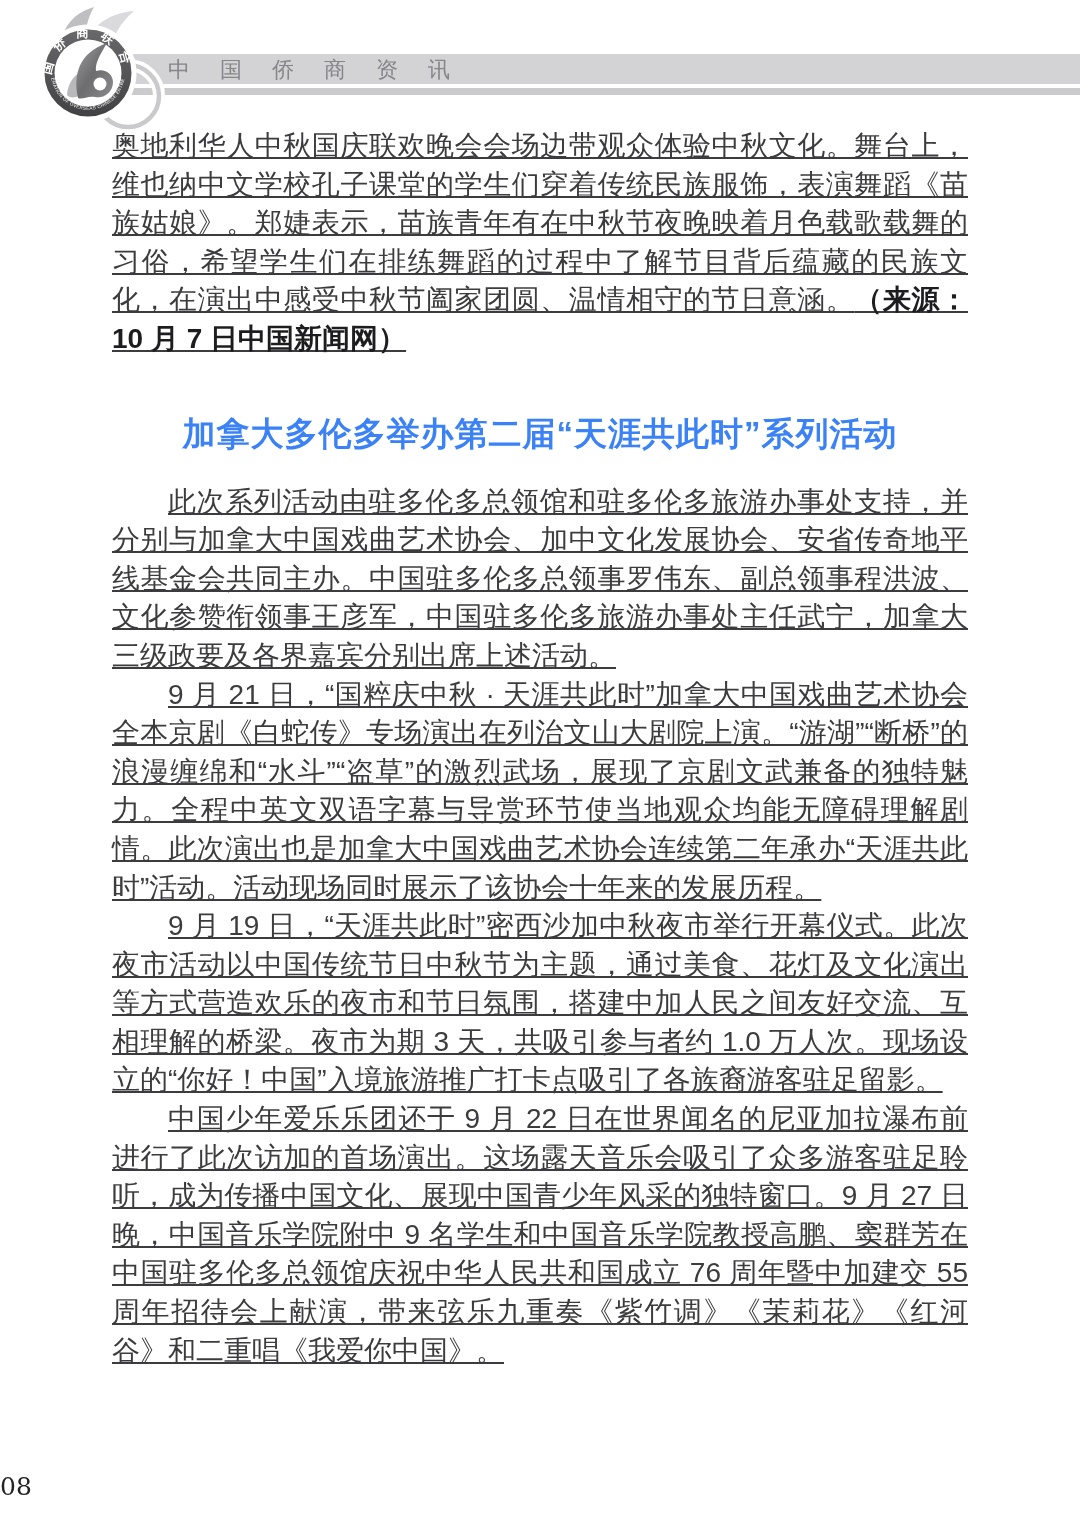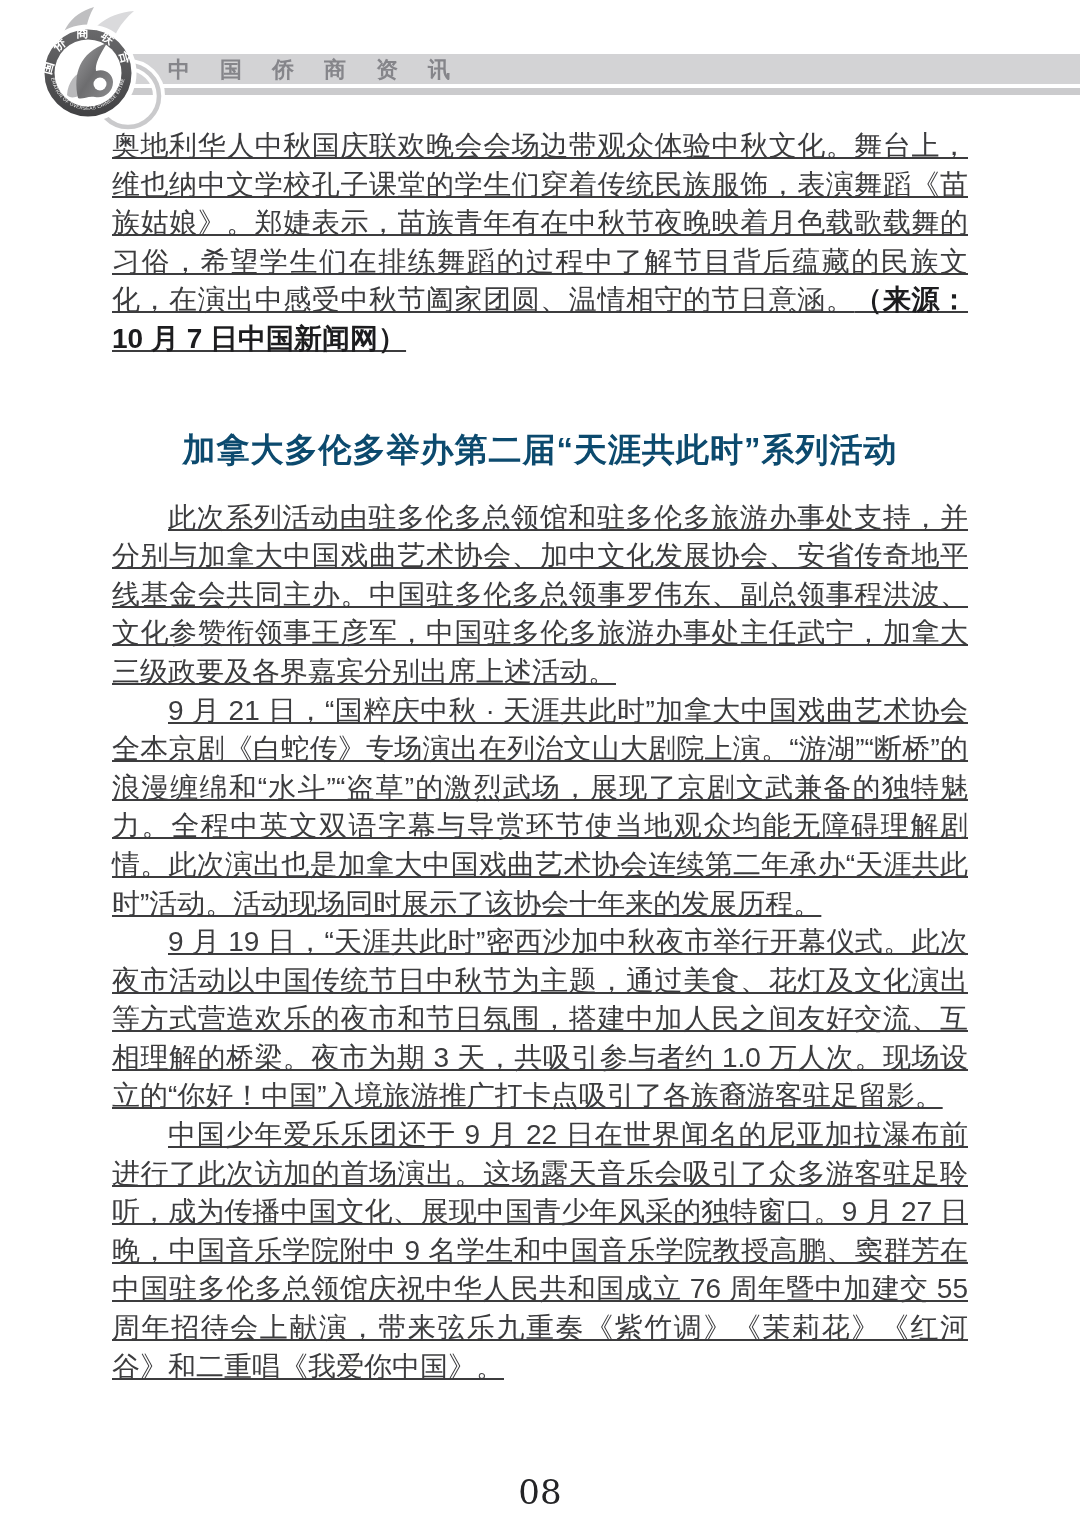--- a/index.html
+++ b/index.html
@@ -15,47 +15,47 @@
   .banner-main{
     position:absolute;left:118px;top:54px;right:0;height:30px;
     background:#d3d3d5;
   }
   .banner-sub{
     position:absolute;left:124px;top:88px;right:0;height:7px;
     background:#cbcbcd;
   }
   .banner-title{
     position:absolute;left:168px;top:55px;height:30px;line-height:29px;
-    font-size:22px;letter-spacing:30px;color:#85858a;font-weight:700;
+    font-size:22px;letter-spacing:30px;color:#85858a;font-weight:400;
     white-space:nowrap;
   }
   .logo-svg{position:absolute;left:28px;top:4px;width:140px;height:132px;}
   .seal-top-text{font-size:12.5px;letter-spacing:11px;fill:#ffffff;font-weight:bold;}
   .seal-bottom-text{font-size:4.6px;letter-spacing:.35px;fill:#ffffff;}
   
   .article{
     position:absolute;left:112px;top:127px;width:856px;
     color:#3c3c3e;font-size:28px;line-height:38.6px;
     text-align:justify;
   }
   .article p{margin:0;text-indent:2em;text-decoration:underline;}
   .article p.lead{text-indent:0;}
   .src-bold{font-weight:bold;color:#1d1d1f;}
   .section-title{
-    margin:68px 0 26px 0;
+    margin:52px 0 26px 0;
     font-size:33px;line-height:46px;font-weight:bold;
-    color:#0c4a6e;text-align:center;text-indent:0;
+    color:#3b82f6;text-align:center;text-indent:0;
     letter-spacing:1px;
   }
   
   .page-number{
     position:absolute;left:0;right:0;top:1472px;
-    text-align:center;
+    text-align:left;
     font-family:"DejaVu Serif","Liberation Serif",serif;
-    font-size:34px;color:#242426;
+    font-size:25px;color:#242426;
   }
 </style>
 </head>
 <body>
 
 <div class="page">
 
   <div class="banner-main"></div>
   <div class="banner-sub"></div>
   <div class="banner-title">中国侨商资讯</div>

